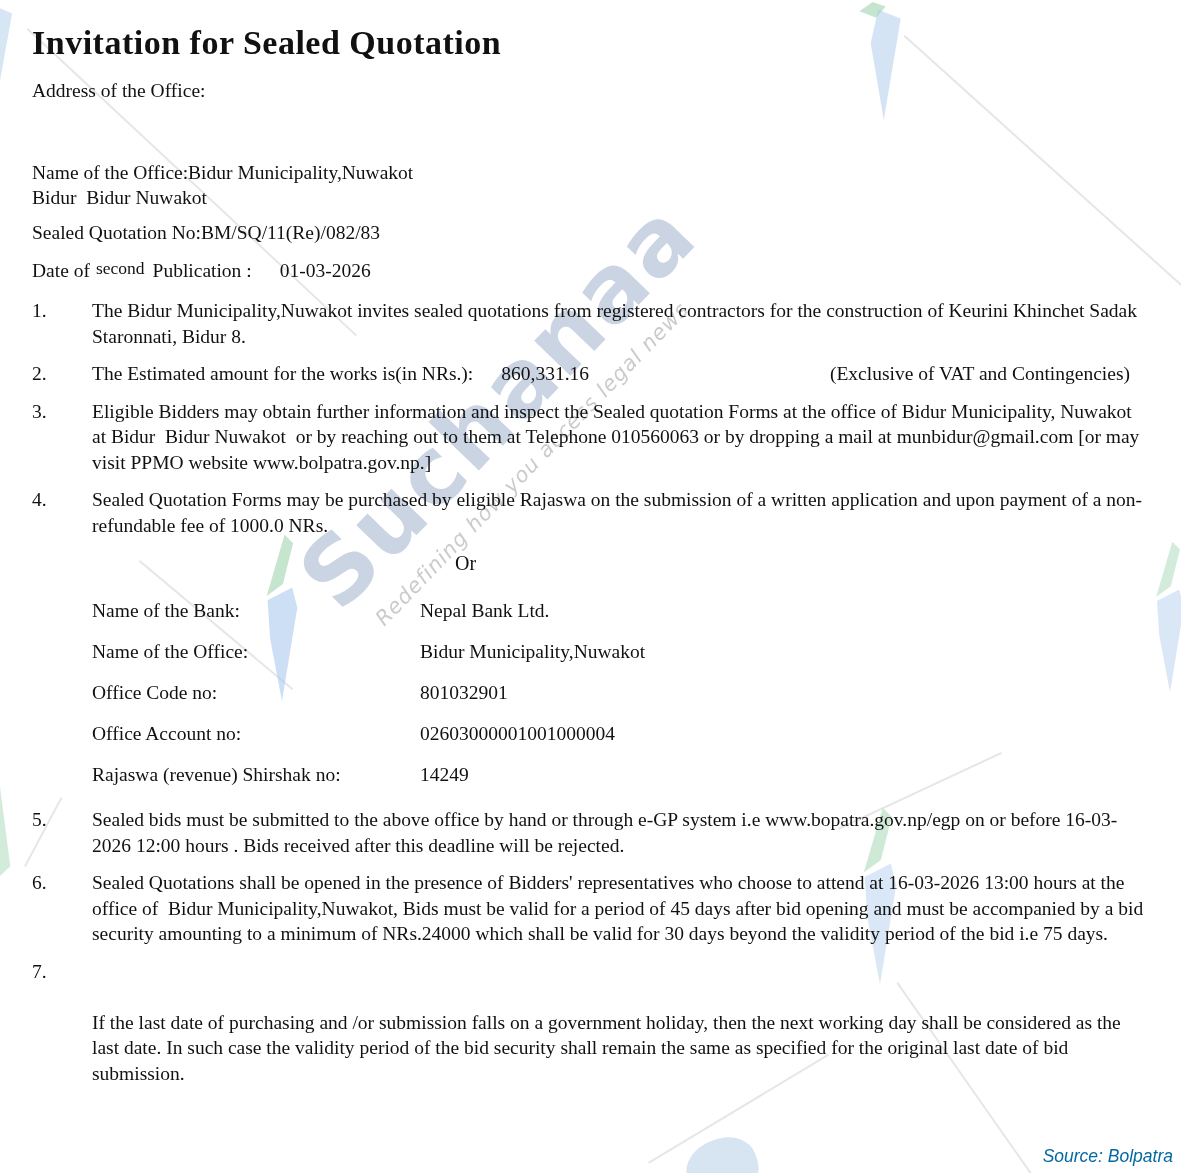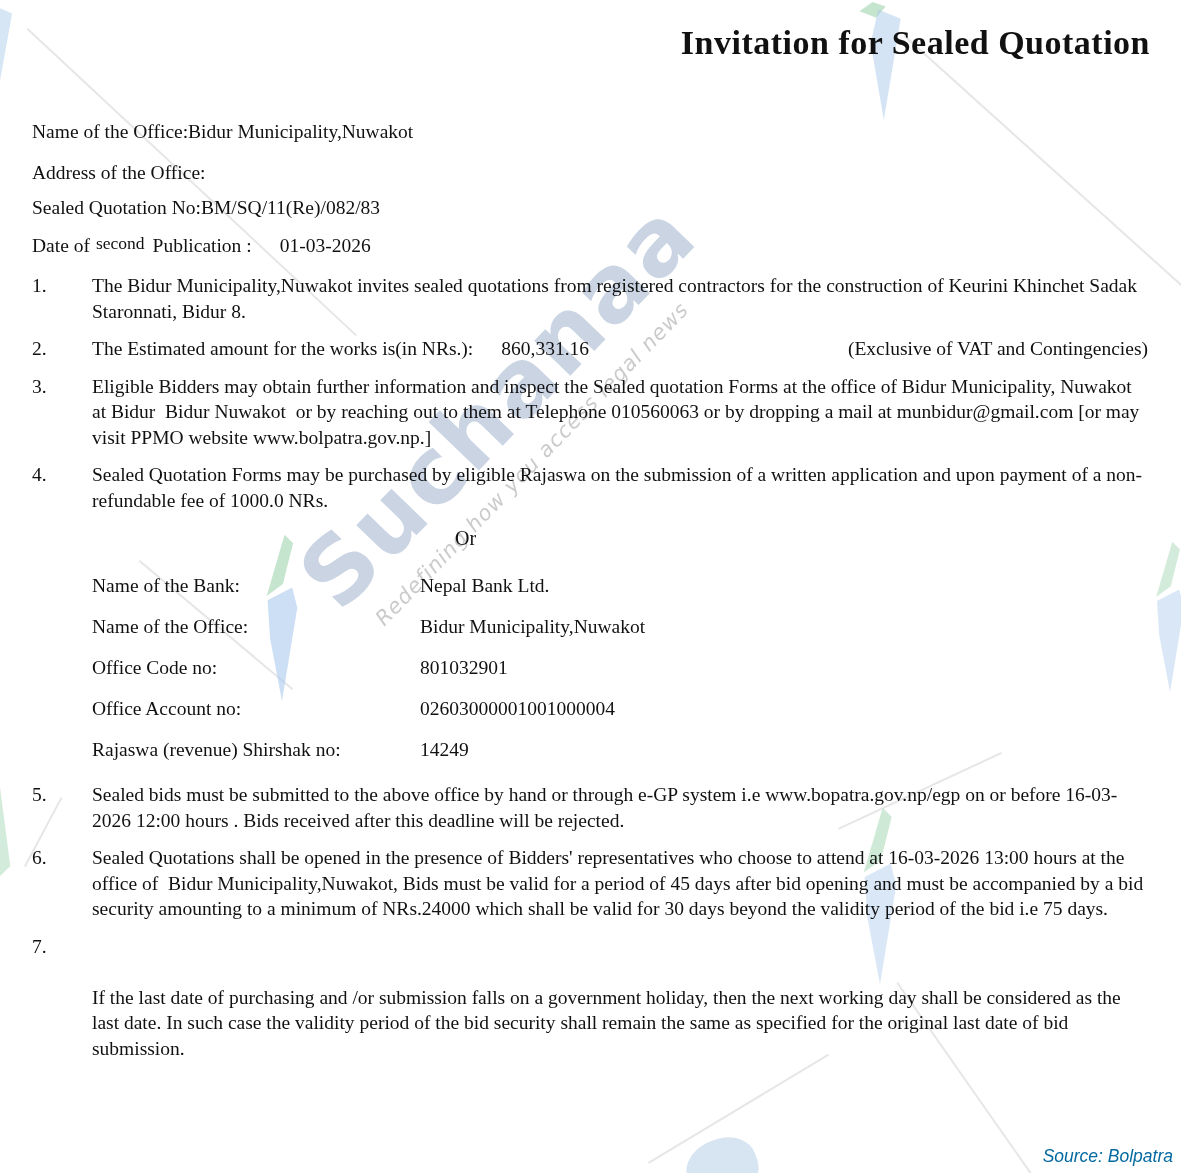--- a/index.html
+++ b/index.html
@@ -25,34 +25,34 @@
   .wm-blue   { fill:var(--wm-blue, #abc9ec); opacity:.6; }
   .wm-blue-light { fill:#cfe2f3; opacity:.85; }
   .bolt { position:absolute; }
   .wm-line { position:absolute; height:2px; background:rgba(165,165,175,.28); transform-origin:0 0; }
   .wm-blob {
     position:absolute; left:686px; top:1139px; width:72px; height:58px;
     background:#d3e2f2; border-radius:52% 48% 45% 55%; transform:rotate(-18deg); opacity:.9;
   }
   
   .doc { position:relative; z-index:1; padding:0 31px 0 32px; }
-  .doc-title { margin:24px 0 0 0; text-align:right; font-size:34px; font-weight:bold; letter-spacing:.5px; }
+  .doc-title { margin:24px 0 0 0; text-align:left; font-size:34px; font-weight:bold; letter-spacing:.5px; }
   .hline { line-height:25px; font-size:19.5px; white-space:pre-wrap; }
   .hdr-office { margin-top:57px; }
   .hdr-addr-label { margin-top:16px; }
   .hdr-qno { margin-top:10px; }
   .hdr-date { margin-top:13px; }
   .date-emph { font-size:17.5px; position:relative; top:-3px; margin:0 8px 0 6px;text-align:center; }
   .date-label { margin-right:28px; }
   .items { margin-top:14px; }
   .item { display:flex; margin-bottom:12px; font-size:19.5px; line-height:25.5px; }
   .item .num { width:60px; flex:none; }
   .item .itext { flex:1; white-space:pre-wrap; }
   .amount { margin-left:28px; white-space:nowrap; }
-  .right-note { margin-left:auto; margin-right:2px; white-space:nowrap; }
+  .right-note { margin-left:auto; margin-right:20px; white-space:nowrap; }
   .or-line { margin:8px 0 0 423px; font-size:20px; line-height:26px; }
   .elec-line { margin:22px 0 0 60px; font-size:19.5px; line-height:26px; white-space:pre-wrap; }
   .bank { margin:22px 0 0 60px; }
   .bank-row { display:flex; margin-bottom:16px; font-size:19.5px; line-height:25px; }
   .bank-label { width:328px; flex:none; }
   .items-late { margin-top:20px; }
   .note-line { white-space:pre-wrap; }
   .source-note {
     position:absolute; right:8px; bottom:6px; z-index:1;
     font-family:"Liberation Sans", sans-serif; font-style:italic; font-size:17.5px; color:#0369a1;
@@ -102,22 +102,23 @@
     <svg class="bolt" style="left:-5px; top:779px; width:18px; height:108px;" viewBox="0 0 20 110">
       <polygon class="wm-green" style="opacity:.45" points="5,0 0,108 17,92"></polygon>
     </svg>
 
     <div class="wm-blob"></div>
   </div>
 
   <div class="doc">
     <h1 class="doc-title">Invitation for Sealed Quotation</h1>
 
+    <div class="hline hdr-addr-label">Address of the Office:</div>
     <div class="hline hdr-office">Name of the Office:Bidur Municipality,Nuwakot</div>
-    <div class="hline hdr-addr-label">Address of the Office:</div>
+    <div class="hline">Bidur  Bidur Nuwakot</div>
     <div class="hline hdr-qno">Sealed Quotation No:BM/SQ/11(Re)/082/83</div>
     <div class="hline hdr-date"><span>Date of</span><span class="date-emph">second</span><span class="date-label">Publication :</span><span>01-03-2026</span></div>
 
     <div class="items">
       <div class="item">
         <div class="num">1.</div>
         <div class="itext">The Bidur Municipality,Nuwakot invites sealed quotations from registered contractors for the construction of Keurini Khinchet Sadak Staronnati, Bidur 8.</div>
       </div>
       <div class="item">
         <div class="num">2.</div>

